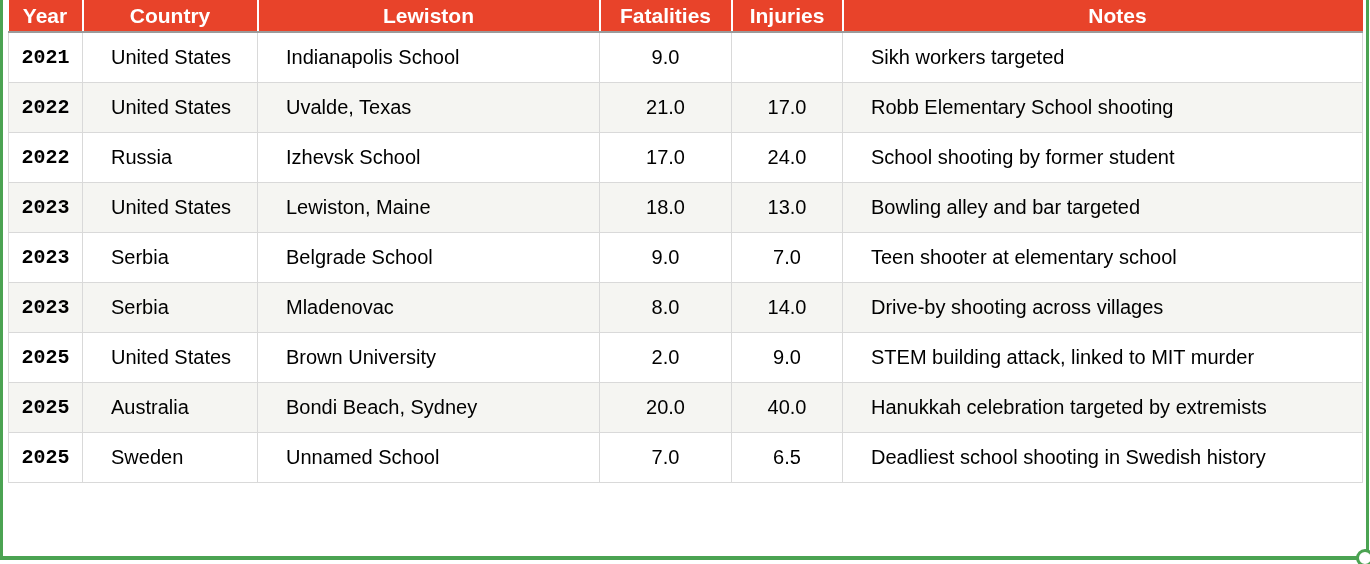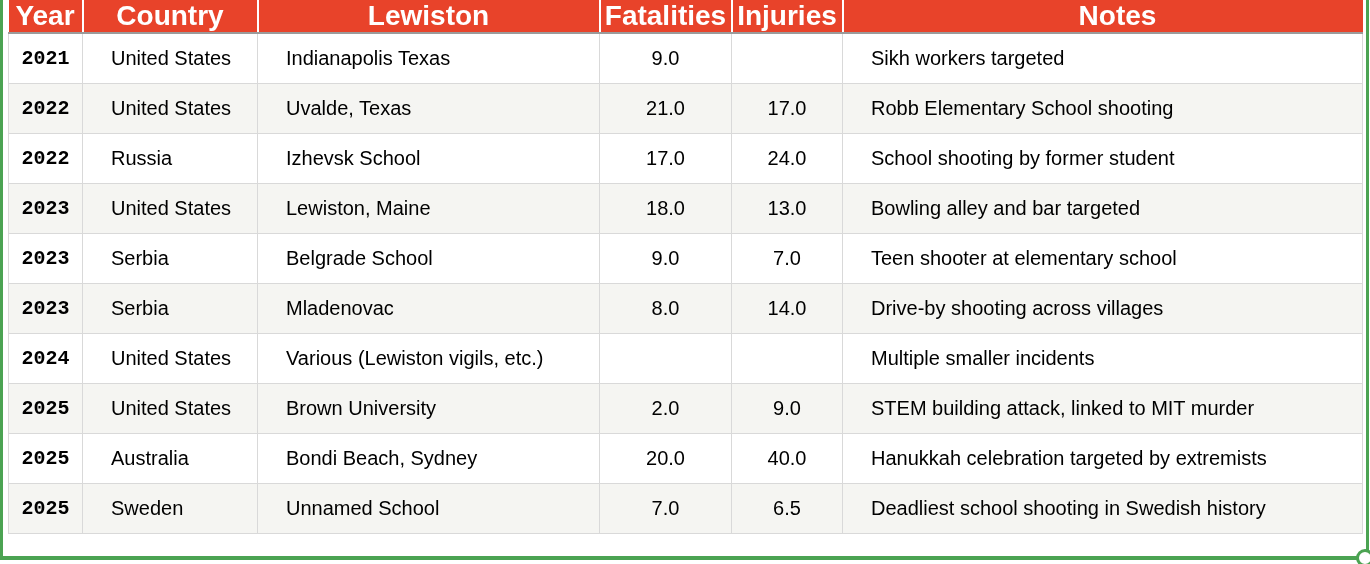--- a/index.html
+++ b/index.html
@@ -50,21 +50,21 @@
     width: 1354px;
     border-collapse: collapse;
     table-layout: fixed;
     font-size: 20px;
     color: var(--body-text);
   }
   table.incidents th {
     background: var(--header-bg);
     color: var(--header-text);
     font-weight: bold;
-    font-size: 28px;
+    font-size: 21px;
     text-align: center;
     height: 32px;
     border-right: 2px solid #FFFFFF;
     border-bottom: 2px solid var(--strong-line);
     overflow: hidden;
     white-space: nowrap;
   }
   table.incidents th:last-child { border-right: none; padding-left: 29px; }
   table.incidents td {
     height: 50px;
@@ -114,21 +114,21 @@
           <th>Lewiston</th>
           <th>Fatalities</th>
           <th>Injuries</th>
           <th>Notes</th>
         </tr>
     </thead>
     <tbody>
         <tr>
           <td class="col-0">2021</td>
           <td class="col-1">United States</td>
-          <td class="col-2">Indianapolis Texas</td>
+          <td class="col-2">Indianapolis School</td>
           <td class="col-3">9.0</td>
           <td class="col-4"></td>
           <td class="col-5">Sikh workers targeted</td>
         </tr>
         <tr>
           <td class="col-0">2022</td>
           <td class="col-1">United States</td>
           <td class="col-2">Uvalde, Texas</td>
           <td class="col-3">21.0</td>
           <td class="col-4">17.0</td>
@@ -160,28 +160,20 @@
         </tr>
         <tr>
           <td class="col-0">2023</td>
           <td class="col-1">Serbia</td>
           <td class="col-2">Mladenovac</td>
           <td class="col-3">8.0</td>
           <td class="col-4">14.0</td>
           <td class="col-5">Drive-by shooting across villages</td>
         </tr>
         <tr>
-          <td class="col-0">2024</td>
-          <td class="col-1">United States</td>
-          <td class="col-2">Various (Lewiston vigils, etc.)</td>
-          <td class="col-3"></td>
-          <td class="col-4"></td>
-          <td class="col-5">Multiple smaller incidents</td>
-        </tr>
-        <tr>
           <td class="col-0">2025</td>
           <td class="col-1">United States</td>
           <td class="col-2">Brown University</td>
           <td class="col-3">2.0</td>
           <td class="col-4">9.0</td>
           <td class="col-5">STEM building attack, linked to MIT murder</td>
         </tr>
         <tr>
           <td class="col-0">2025</td>
           <td class="col-1">Australia</td>

